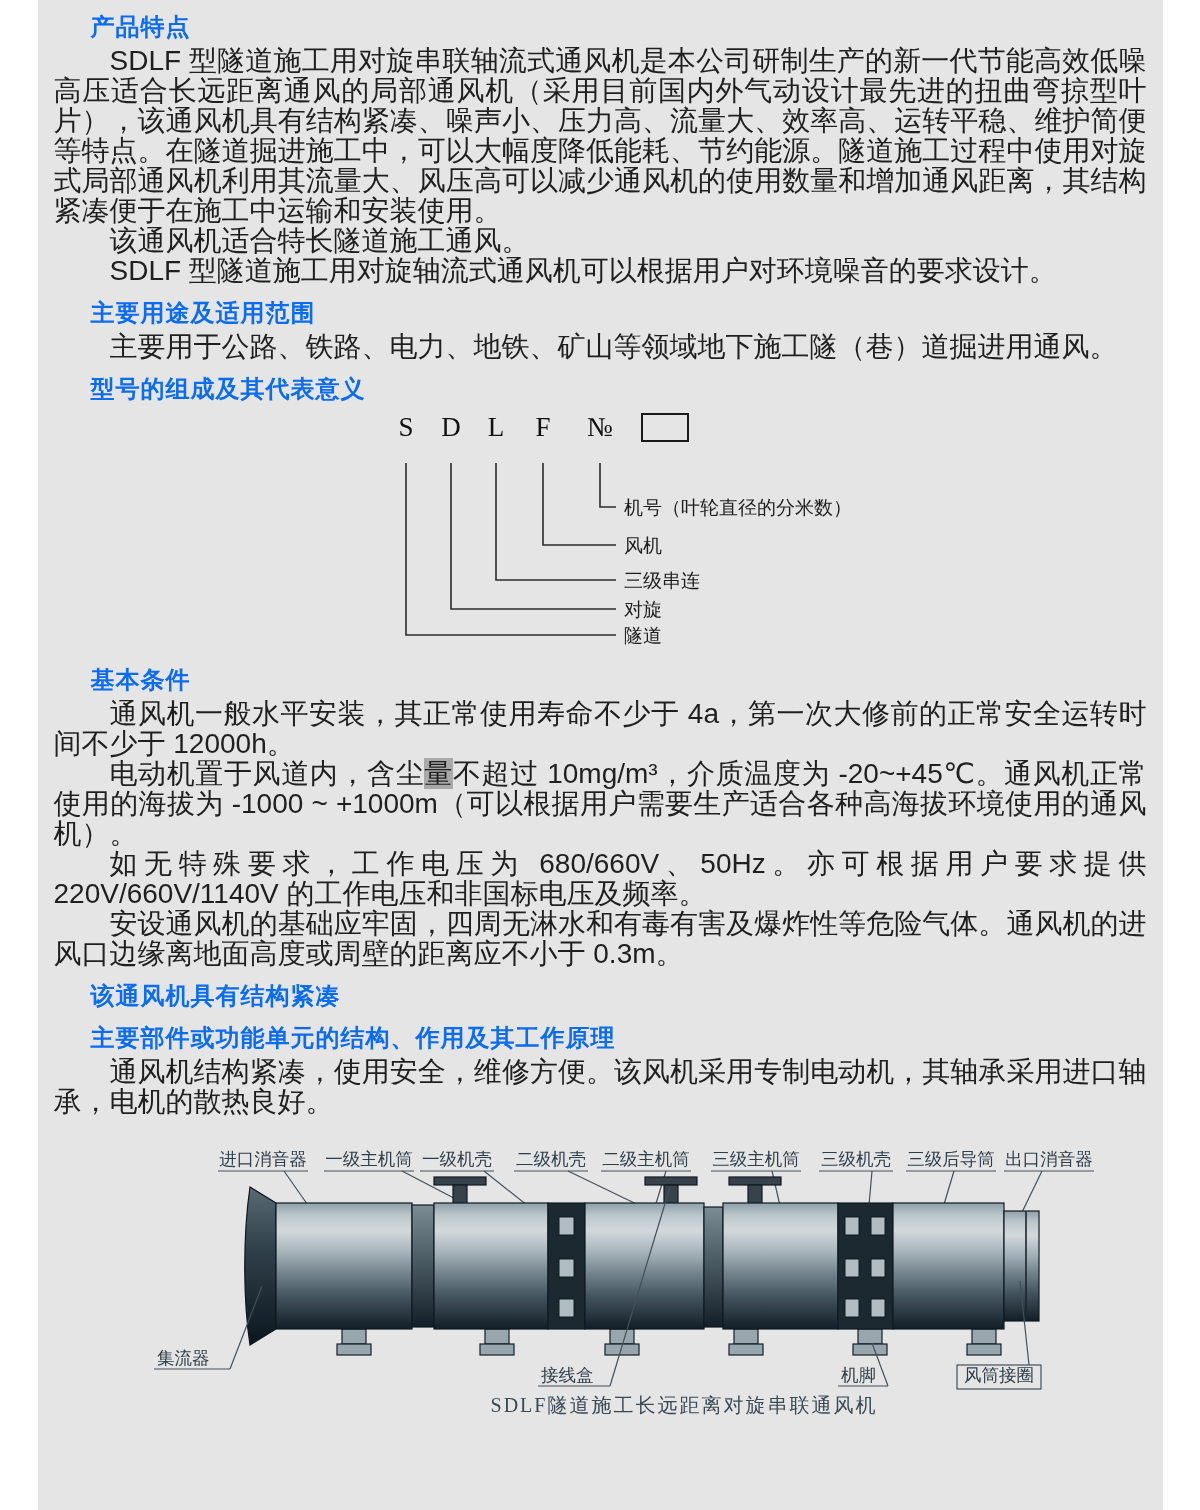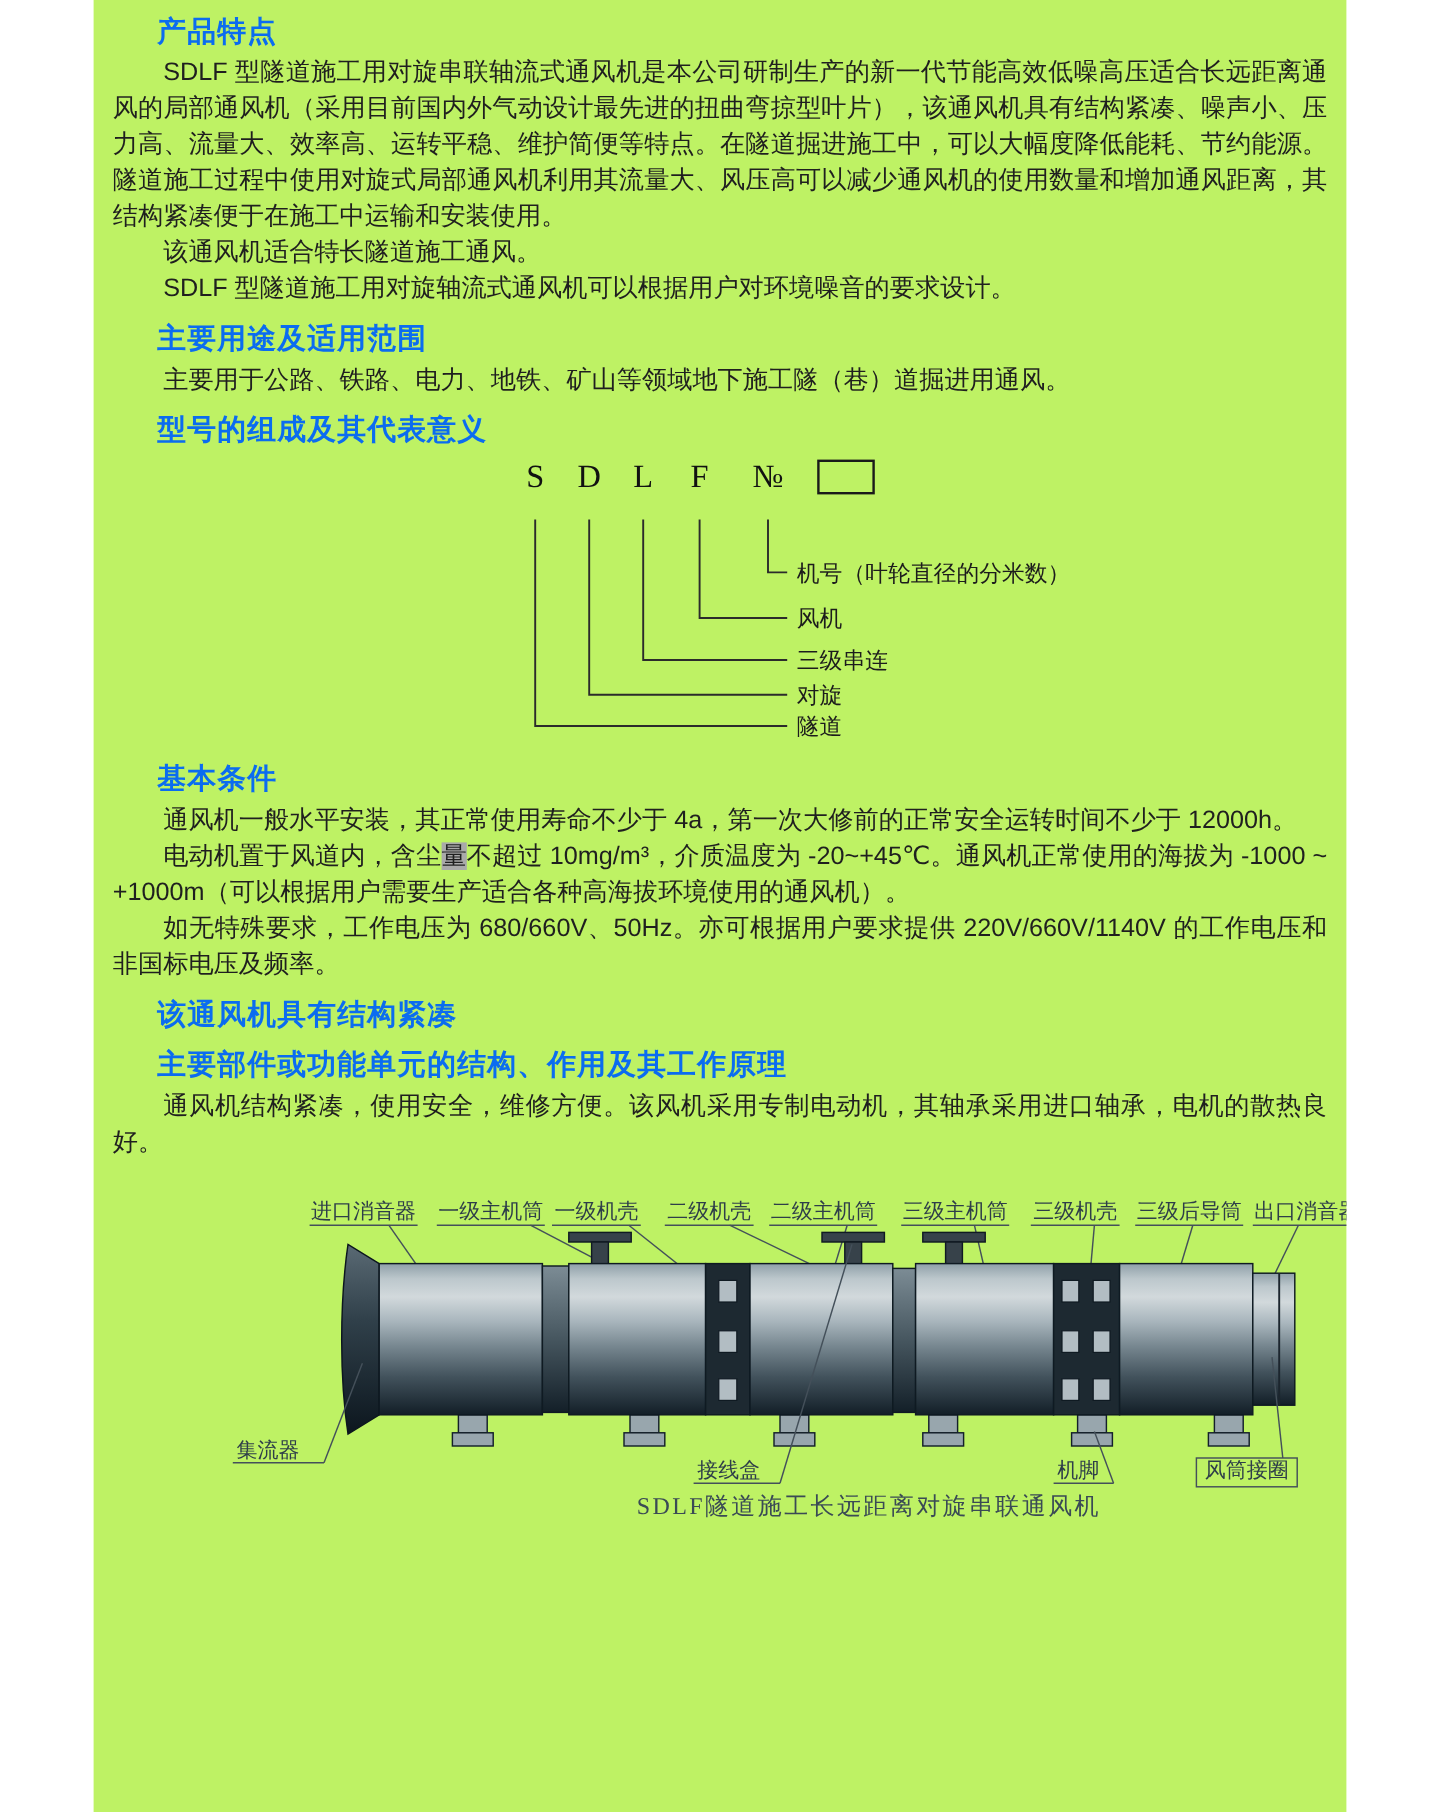--- a/index.html
+++ b/index.html
@@ -1,38 +1,38 @@
 <!DOCTYPE html>
 <html><head>
 <meta charset="utf-8">
 <style>
   * { box-sizing: border-box; margin: 0; padding: 0; }
   html,body { background: #ffffff; }
   .page {
     position: relative;
-    width: 1044px;
+    width: 1125px;
     height: 1510px;
     margin: 0 auto;
-    background: #bef264;
+    background: #e5e5e5;
     font-family: "Liberation Sans", "DejaVu Sans", sans-serif;
     color: #1f1f1f;
     overflow: hidden;
   }
   .content { padding: 10px 16px 0 16px; }
   .sec-title {
     color: #0b6cf0;
     font-size: 24px;
     font-weight: bold;
     line-height: 30px;
     margin: 12px 0 4px 37px;
     letter-spacing: 1px;
   }
   .sec-title.first { margin-top: 2px; }
   .para {
-    font-size: 21px;
+    font-size: 28px;
     line-height: 30px;
     text-indent: 2em;
     text-align: justify;
     color: #1f1f1f;
   }
   .hl-char { background: #a9a9a9; }
   .model-diagram { position: relative; width: 1200px; height: 245px; }
   .fan-drawing { position: relative; width: 1200px; height: 300px; margin-top: 14px; }
   svg text { user-select: none; }
   .svg-serif { font-family: "Liberation Serif", "DejaVu Serif", serif; }
@@ -81,20 +81,21 @@
           <text x="570" y="208">对旋</text>
           <text x="570" y="234">隧道</text>
         </g>
       </svg>
     </div>
 
     <h2 class="sec-title">基本条件</h2>
     <p class="para">通风机一般水平安装，其正常使用寿命不少于 4a，第一次大修前的正常安全运转时间不少于 12000h。</p>
     <p class="para"><span>电动机置于风道内，含尘</span><span class="hl-char">量</span><span>不超过 10mg/m³，介质温度为 -20~+45℃。通风机正常使用的海拔为 -1000 ~ +1000m（可以根据用户需要生产适合各种高海拔环境使用的通风机）。</span></p>
     <p class="para">如无特殊要求，工作电压为 680/660V、50Hz。亦可根据用户要求提供 220V/660V/1140V 的工作电压和非国标电压及频率。</p>
+    <p class="para">安设通风机的基础应牢固，四周无淋水和有毒有害及爆炸性等危险气体。通风机的进风口边缘离地面高度或周壁的距离应不小于 0.3m。</p>
 
     <h2 class="sec-title">该通风机具有结构紧凑</h2>
 
     <h2 class="sec-title">主要部件或功能单元的结构、作用及其工作原理</h2>
     <p class="para">通风机结构紧凑，使用安全，维修方便。该风机采用专制电动机，其轴承采用进口轴承，电机的散热良好。</p>
 
     <div class="fan-drawing">
       <svg width="1200" height="300" viewBox="0 0 1200 300">
         <defs>
           <linearGradient id="gradBody" x1="0" y1="0" x2="0" y2="1">

